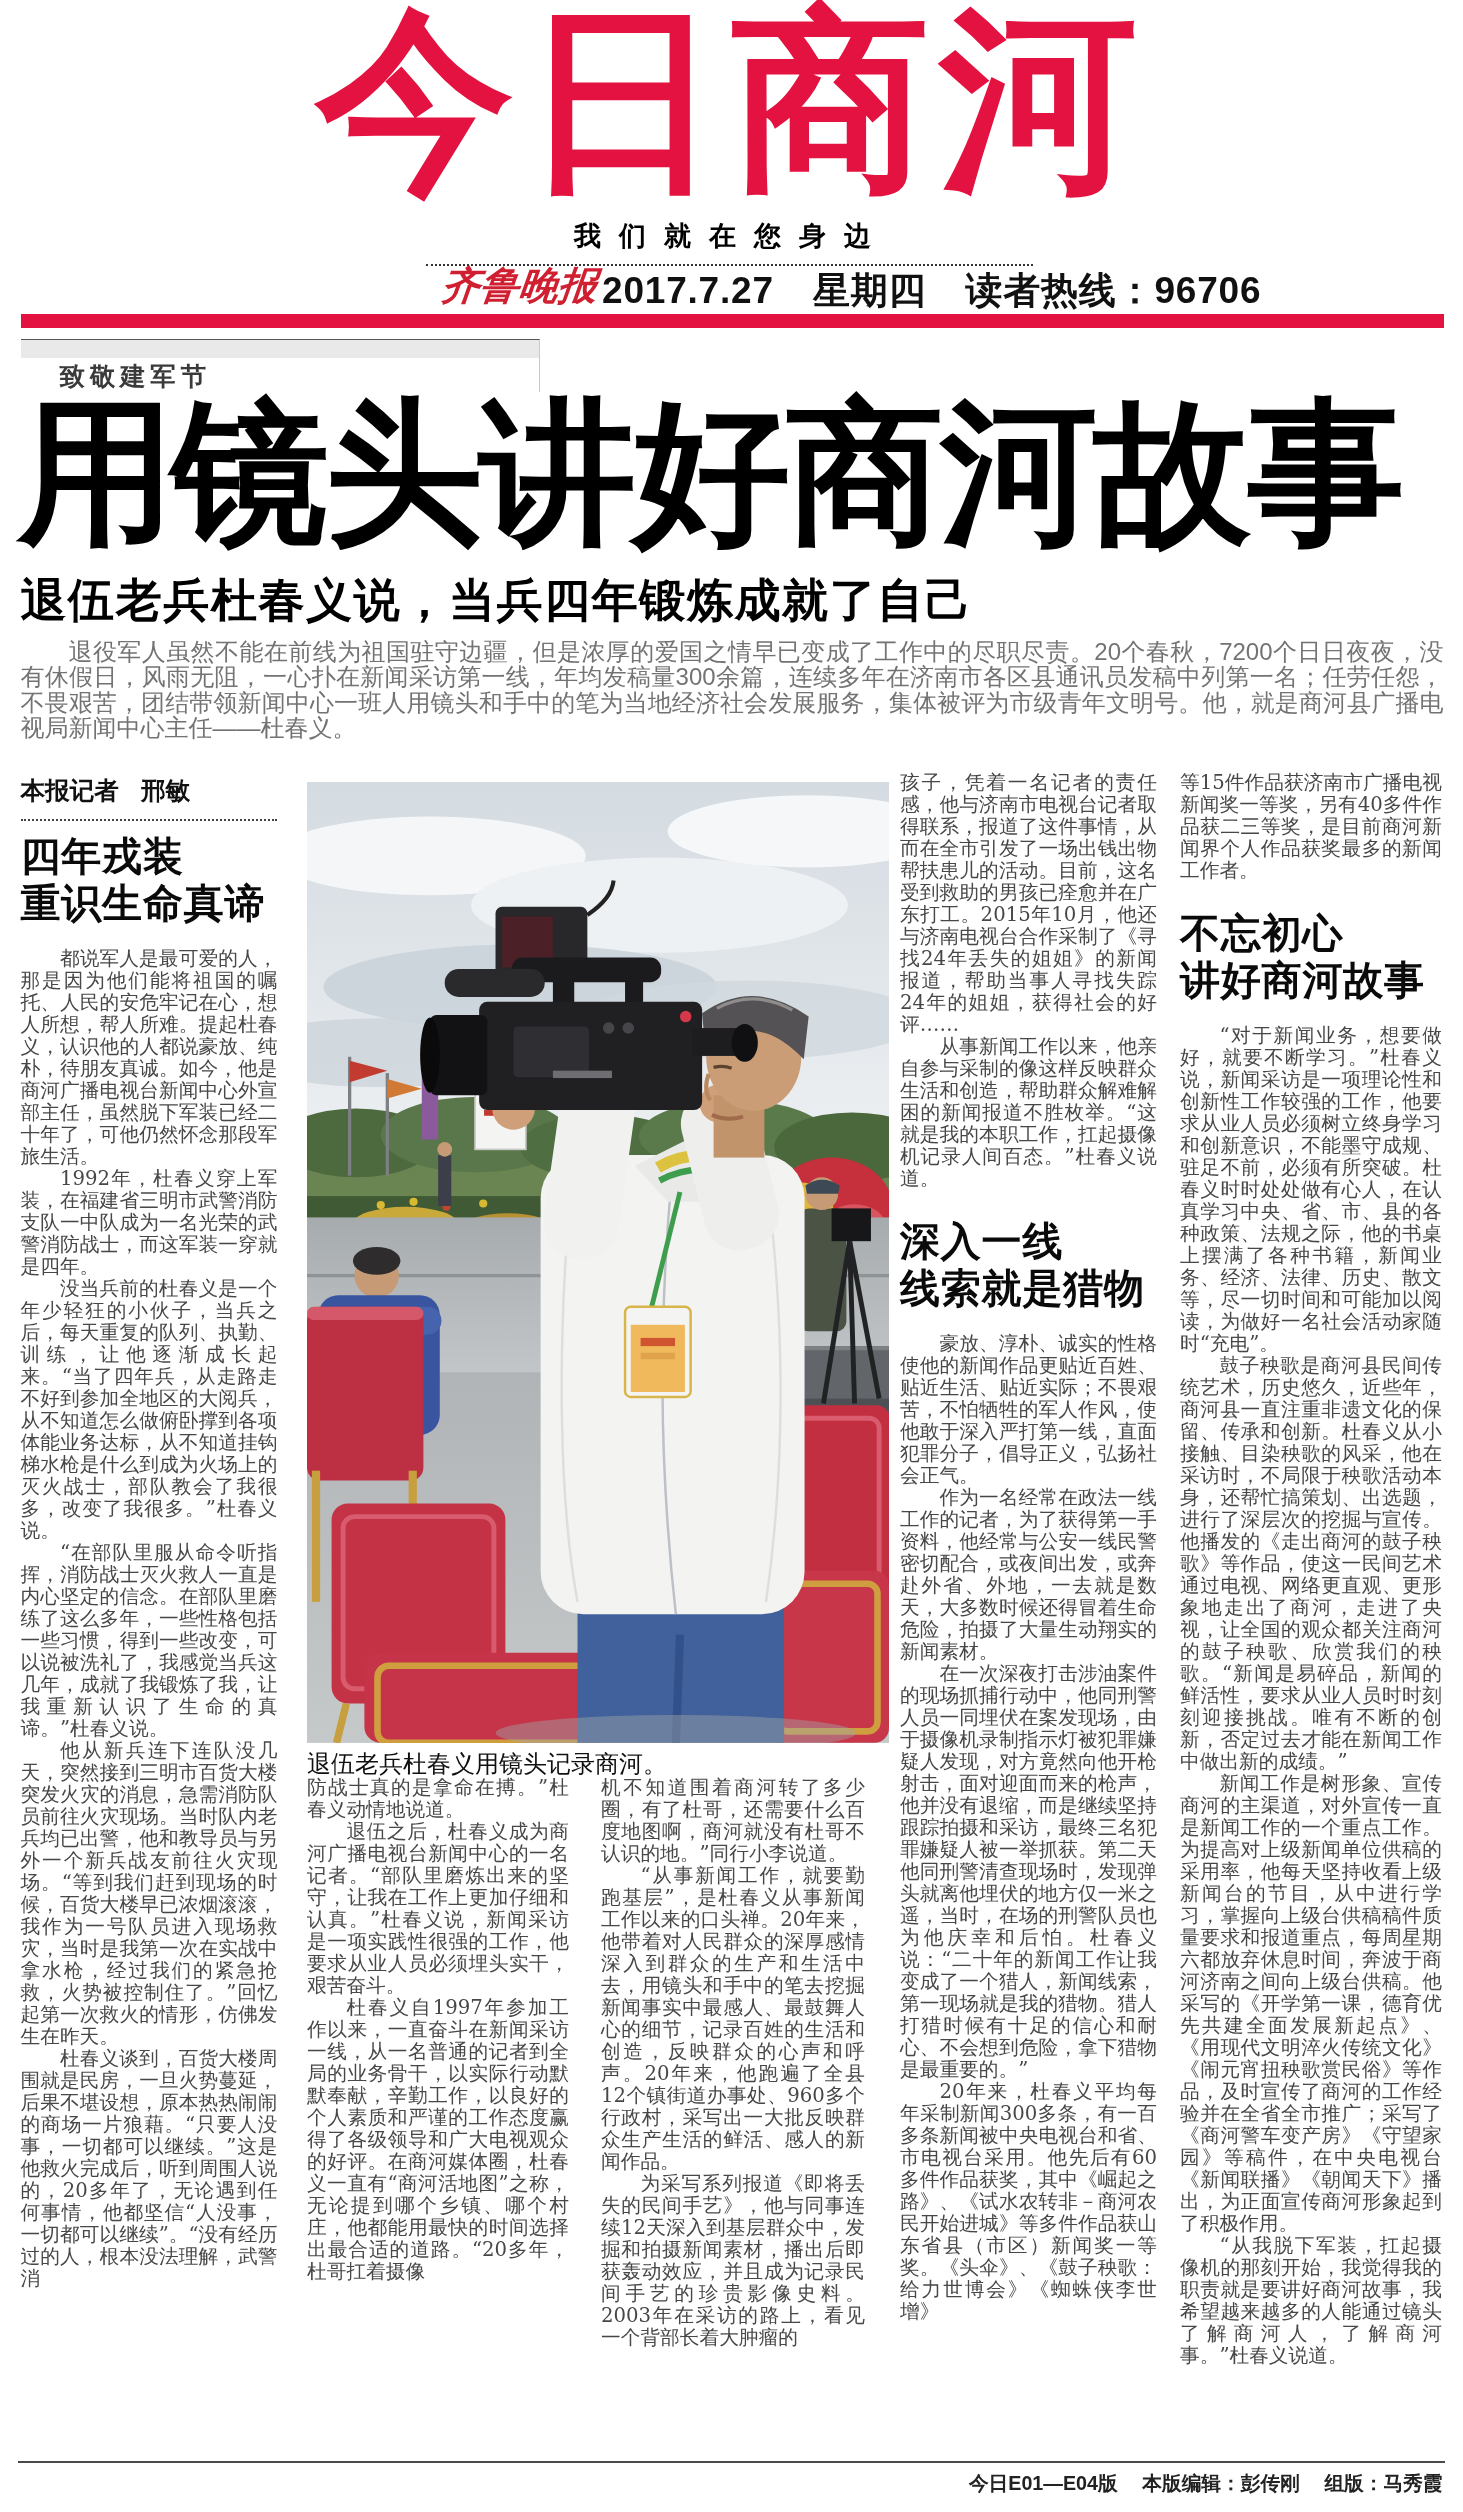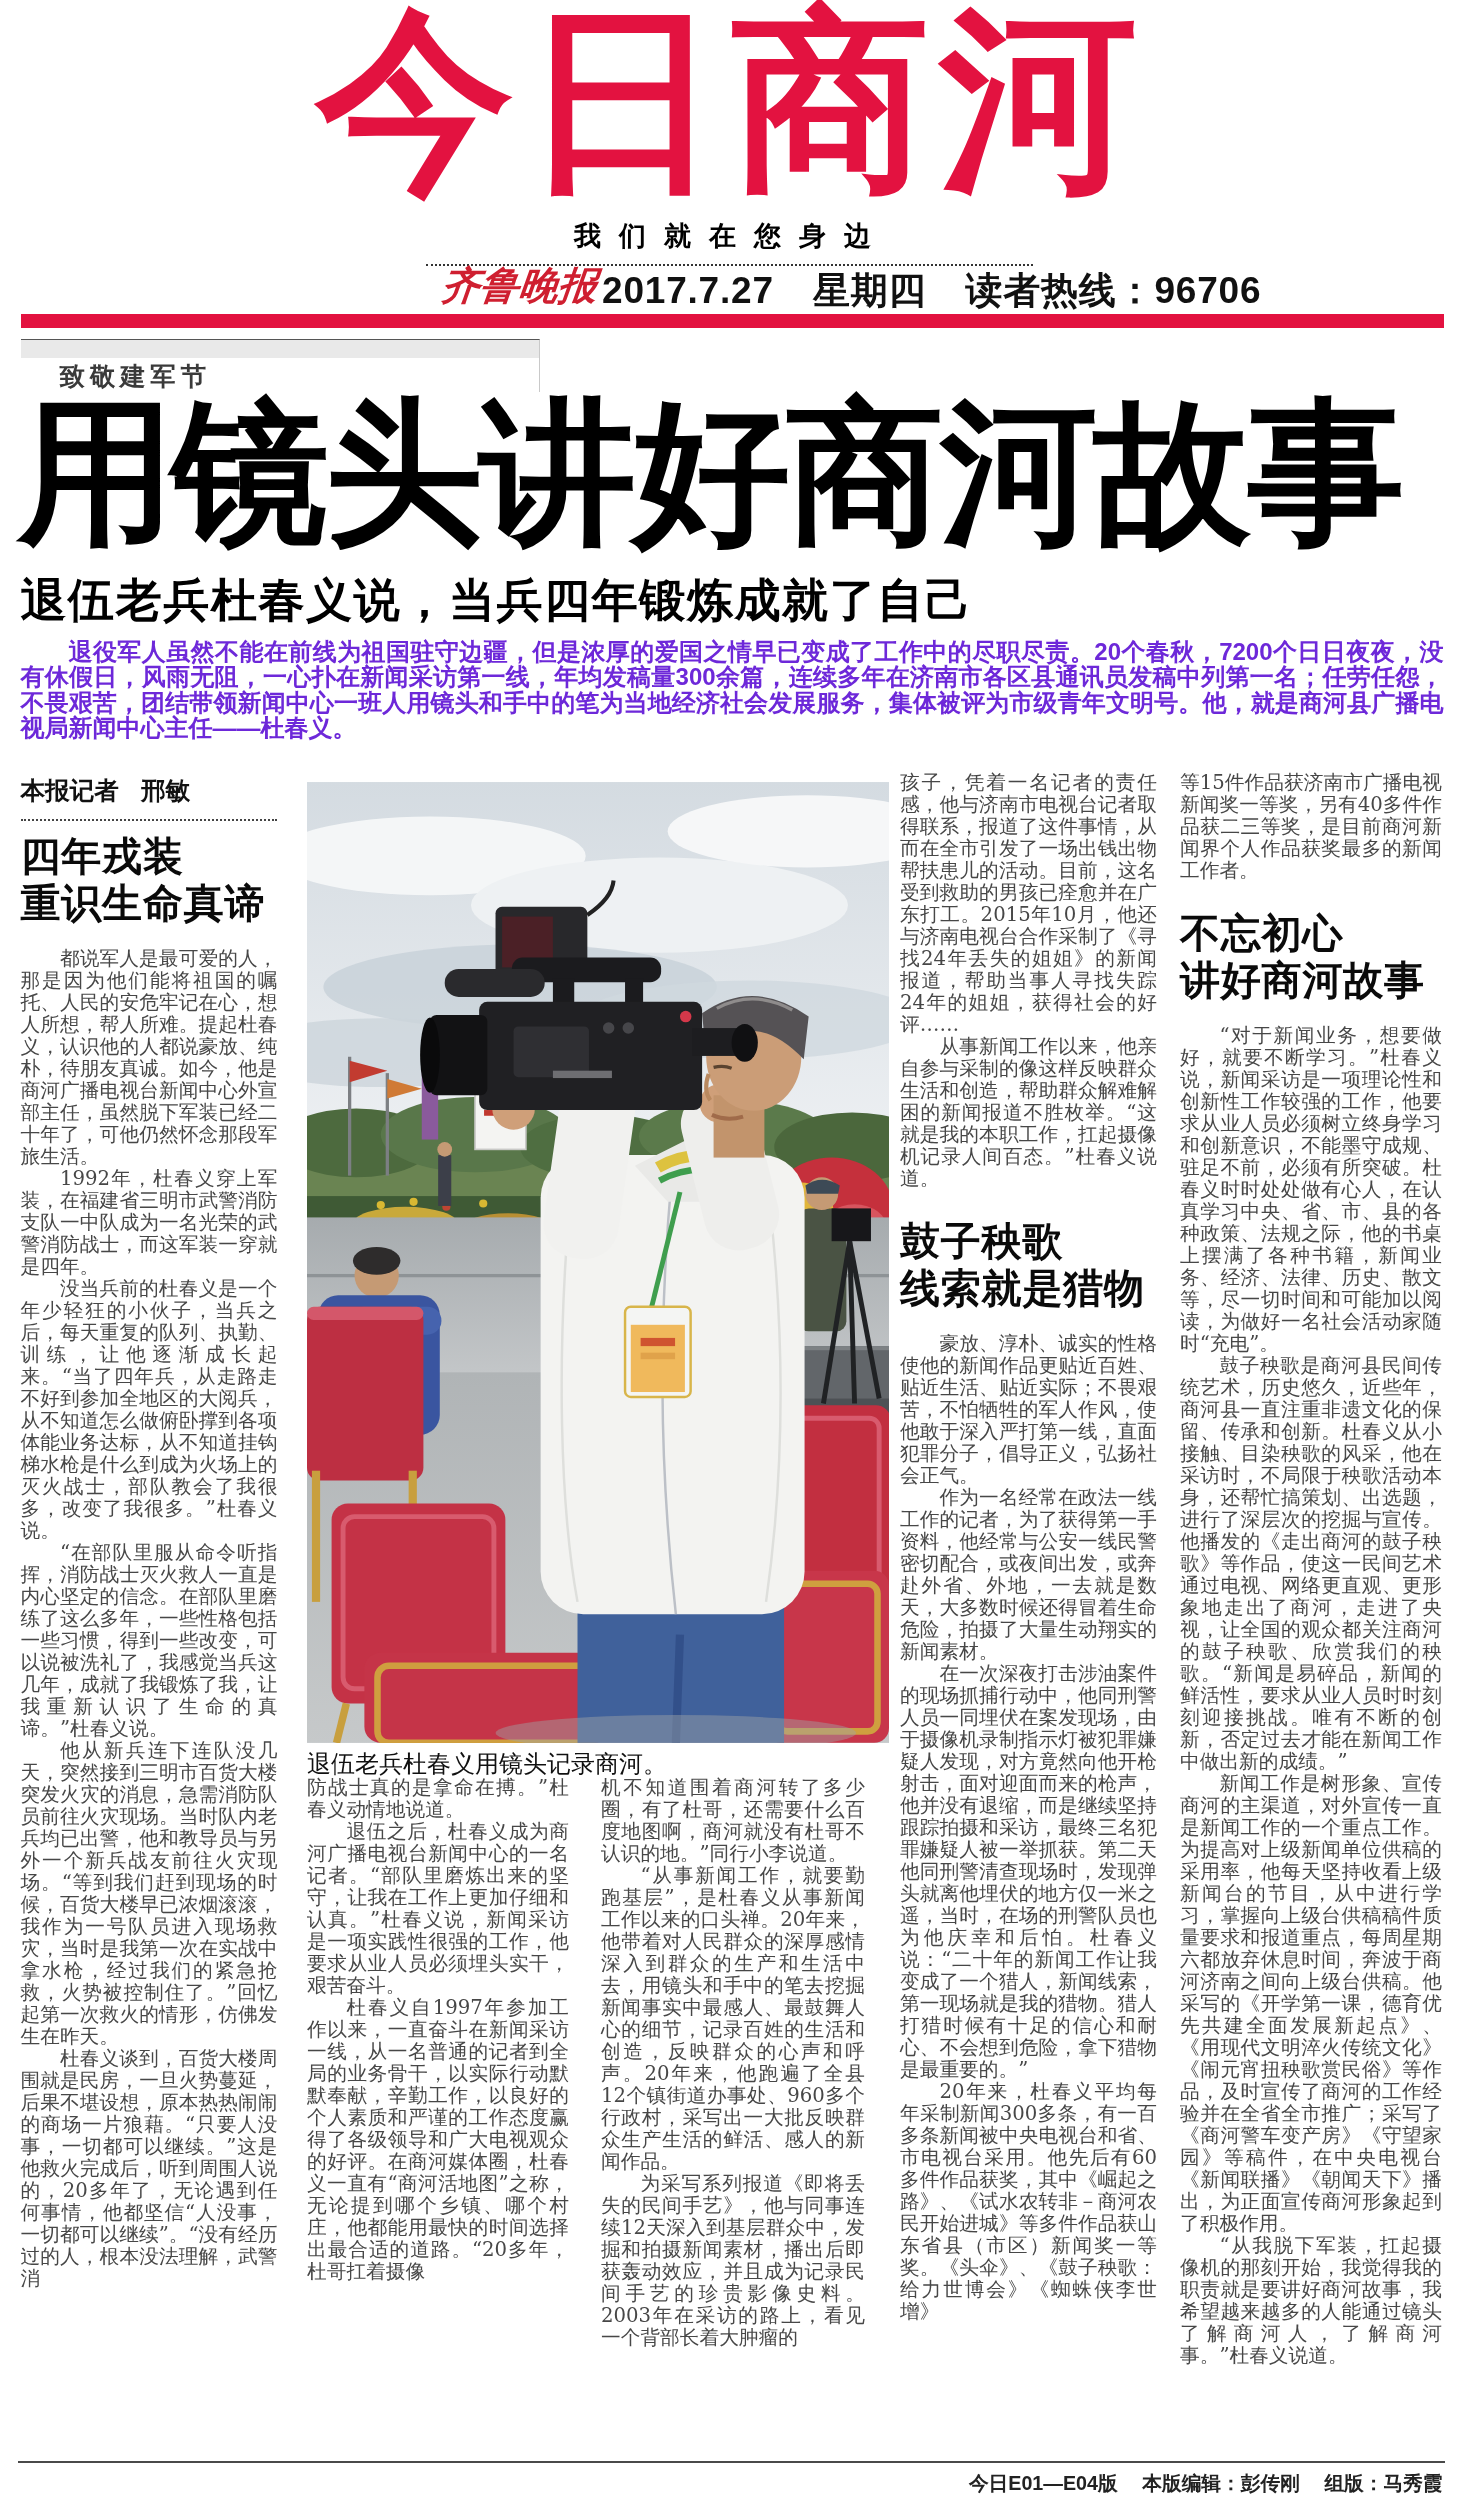--- a/index.html
+++ b/index.html
@@ -28,21 +28,21 @@
   .kicker-band{position:absolute;left:0;top:0;width:100%;height:18px;background:#e9e9e9;}
   .kicker-label{position:absolute;left:39px;top:19.7px;font-size:25.4px;font-weight:700;
     color:#3a3a3a;letter-spacing:4.9px;font-family:Liberation Mono, monospace;}
 
   
   .headline{position:absolute;left:18px;top:384px;width:1426px;margin:0;
     font-size:157px;line-height:177px;font-weight:900;letter-spacing:-3.3px;color:#000;}
   .subheadline{position:absolute;left:20.5px;top:575px;width:1426px;margin:0;
     font-size:46px;line-height:51px;font-weight:700;letter-spacing:1.6px;color:#000;}
   .lead{position:absolute;left:20.5px;top:639px;width:1423px;margin:0;
-    font-size:24px;line-height:25.4px;font-weight:700;color:#6d28d9;
+    font-size:24px;line-height:25.4px;font-weight:400;color:#737373;
     text-align:justify;text-indent:2em;}
 
   
   .byline{position:absolute;left:20.5px;top:774px;width:256px;padding-bottom:11.5px;
     border-bottom:2.5px dotted #444;font-size:24.6px;font-weight:700;color:#111;}
   .byline .byline-name{margin-left:22px;}
 
   
   .col{position:absolute;width:257px;
     font-family:"DejaVu Serif","Liberation Serif",serif;
@@ -309,21 +309,21 @@
   <div class="col col3">
     <p class="cont">机不知道围着商河转了多少圈，有了杜哥，还需要什么百度地图啊，商河就没有杜哥不认识的地。”同行小李说道。</p>
     <p>“从事新闻工作，就要勤跑基层”，是杜春义从事新闻工作以来的口头禅。20年来，他带着对人民群众的深厚感情深入到群众的生产和生活中去，用镜头和手中的笔去挖掘新闻事实中最感人、最鼓舞人心的细节，记录百姓的生活和创造，反映群众的心声和呼声。20年来，他跑遍了全县12个镇街道办事处、960多个行政村，采写出一大批反映群众生产生活的鲜活、感人的新闻作品。</p>
     <p>为采写系列报道《即将丢失的民间手艺》，他与同事连续12天深入到基层群众中，发掘和拍摄新闻素材，播出后即获轰动效应，并且成为记录民间手艺的珍贵影像史料。2003年在采访的路上，看见一个背部长着大肿瘤的</p>
   </div>
 
   <div class="col col4">
     <p class="cont">孩子，凭着一名记者的责任感，他与济南市电视台记者取得联系，报道了这件事情，从而在全市引发了一场出钱出物帮扶患儿的活动。目前，这名受到救助的男孩已痊愈并在广东打工。2015年10月，他还与济南电视台合作采制了《寻找24年丢失的姐姐》的新闻报道，帮助当事人寻找失踪24年的姐姐，获得社会的好评……</p>
     <p>从事新闻工作以来，他亲自参与采制的像这样反映群众生活和创造，帮助群众解难解困的新闻报道不胜枚举。“这就是我的本职工作，扛起摄像机记录人间百态。”杜春义说道。</p>
     <div class="sec-heading">
-      <div>鼓子秧歌</div>
+      <div>深入一线</div>
       <div>线索就是猎物</div>
     </div>
     <p>豪放、淳朴、诚实的性格使他的新闻作品更贴近百姓、贴近生活、贴近实际；不畏艰苦，不怕牺牲的军人作风，使他敢于深入严打第一线，直面犯罪分子，倡导正义，弘扬社会正气。</p>
     <p>作为一名经常在政法一线工作的记者，为了获得第一手资料，他经常与公安一线民警密切配合，或夜间出发，或奔赴外省、外地，一去就是数天，大多数时候还得冒着生命危险，拍摄了大量生动翔实的新闻素材。</p>
     <p>在一次深夜打击涉油案件的现场抓捕行动中，他同刑警人员一同埋伏在案发现场，由于摄像机录制指示灯被犯罪嫌疑人发现，对方竟然向他开枪射击，面对迎面而来的枪声，他并没有退缩，而是继续坚持跟踪拍摄和采访，最终三名犯罪嫌疑人被一举抓获。第二天他同刑警清查现场时，发现弹头就离他埋伏的地方仅一米之遥，当时，在场的刑警队员也为他庆幸和后怕。杜春义说：“二十年的新闻工作让我变成了一个猎人，新闻线索，第一现场就是我的猎物。猎人打猎时候有十足的信心和耐心、不会想到危险，拿下猎物是最重要的。”</p>
     <p>20年来，杜春义平均每年采制新闻300多条，有一百多条新闻被中央电视台和省、市电视台采用。他先后有60多件作品获奖，其中《崛起之路》、《试水农转非－商河农民开始进城》等多件作品获山东省县（市区）新闻奖一等奖。《头伞》、《鼓子秧歌：给力世博会》《蜘蛛侠李世增》</p>
   </div>
 
   <div class="col col5">
     <p class="cont">等15件作品获济南市广播电视新闻奖一等奖，另有40多件作品获二三等奖，是目前商河新闻界个人作品获奖最多的新闻工作者。</p>

